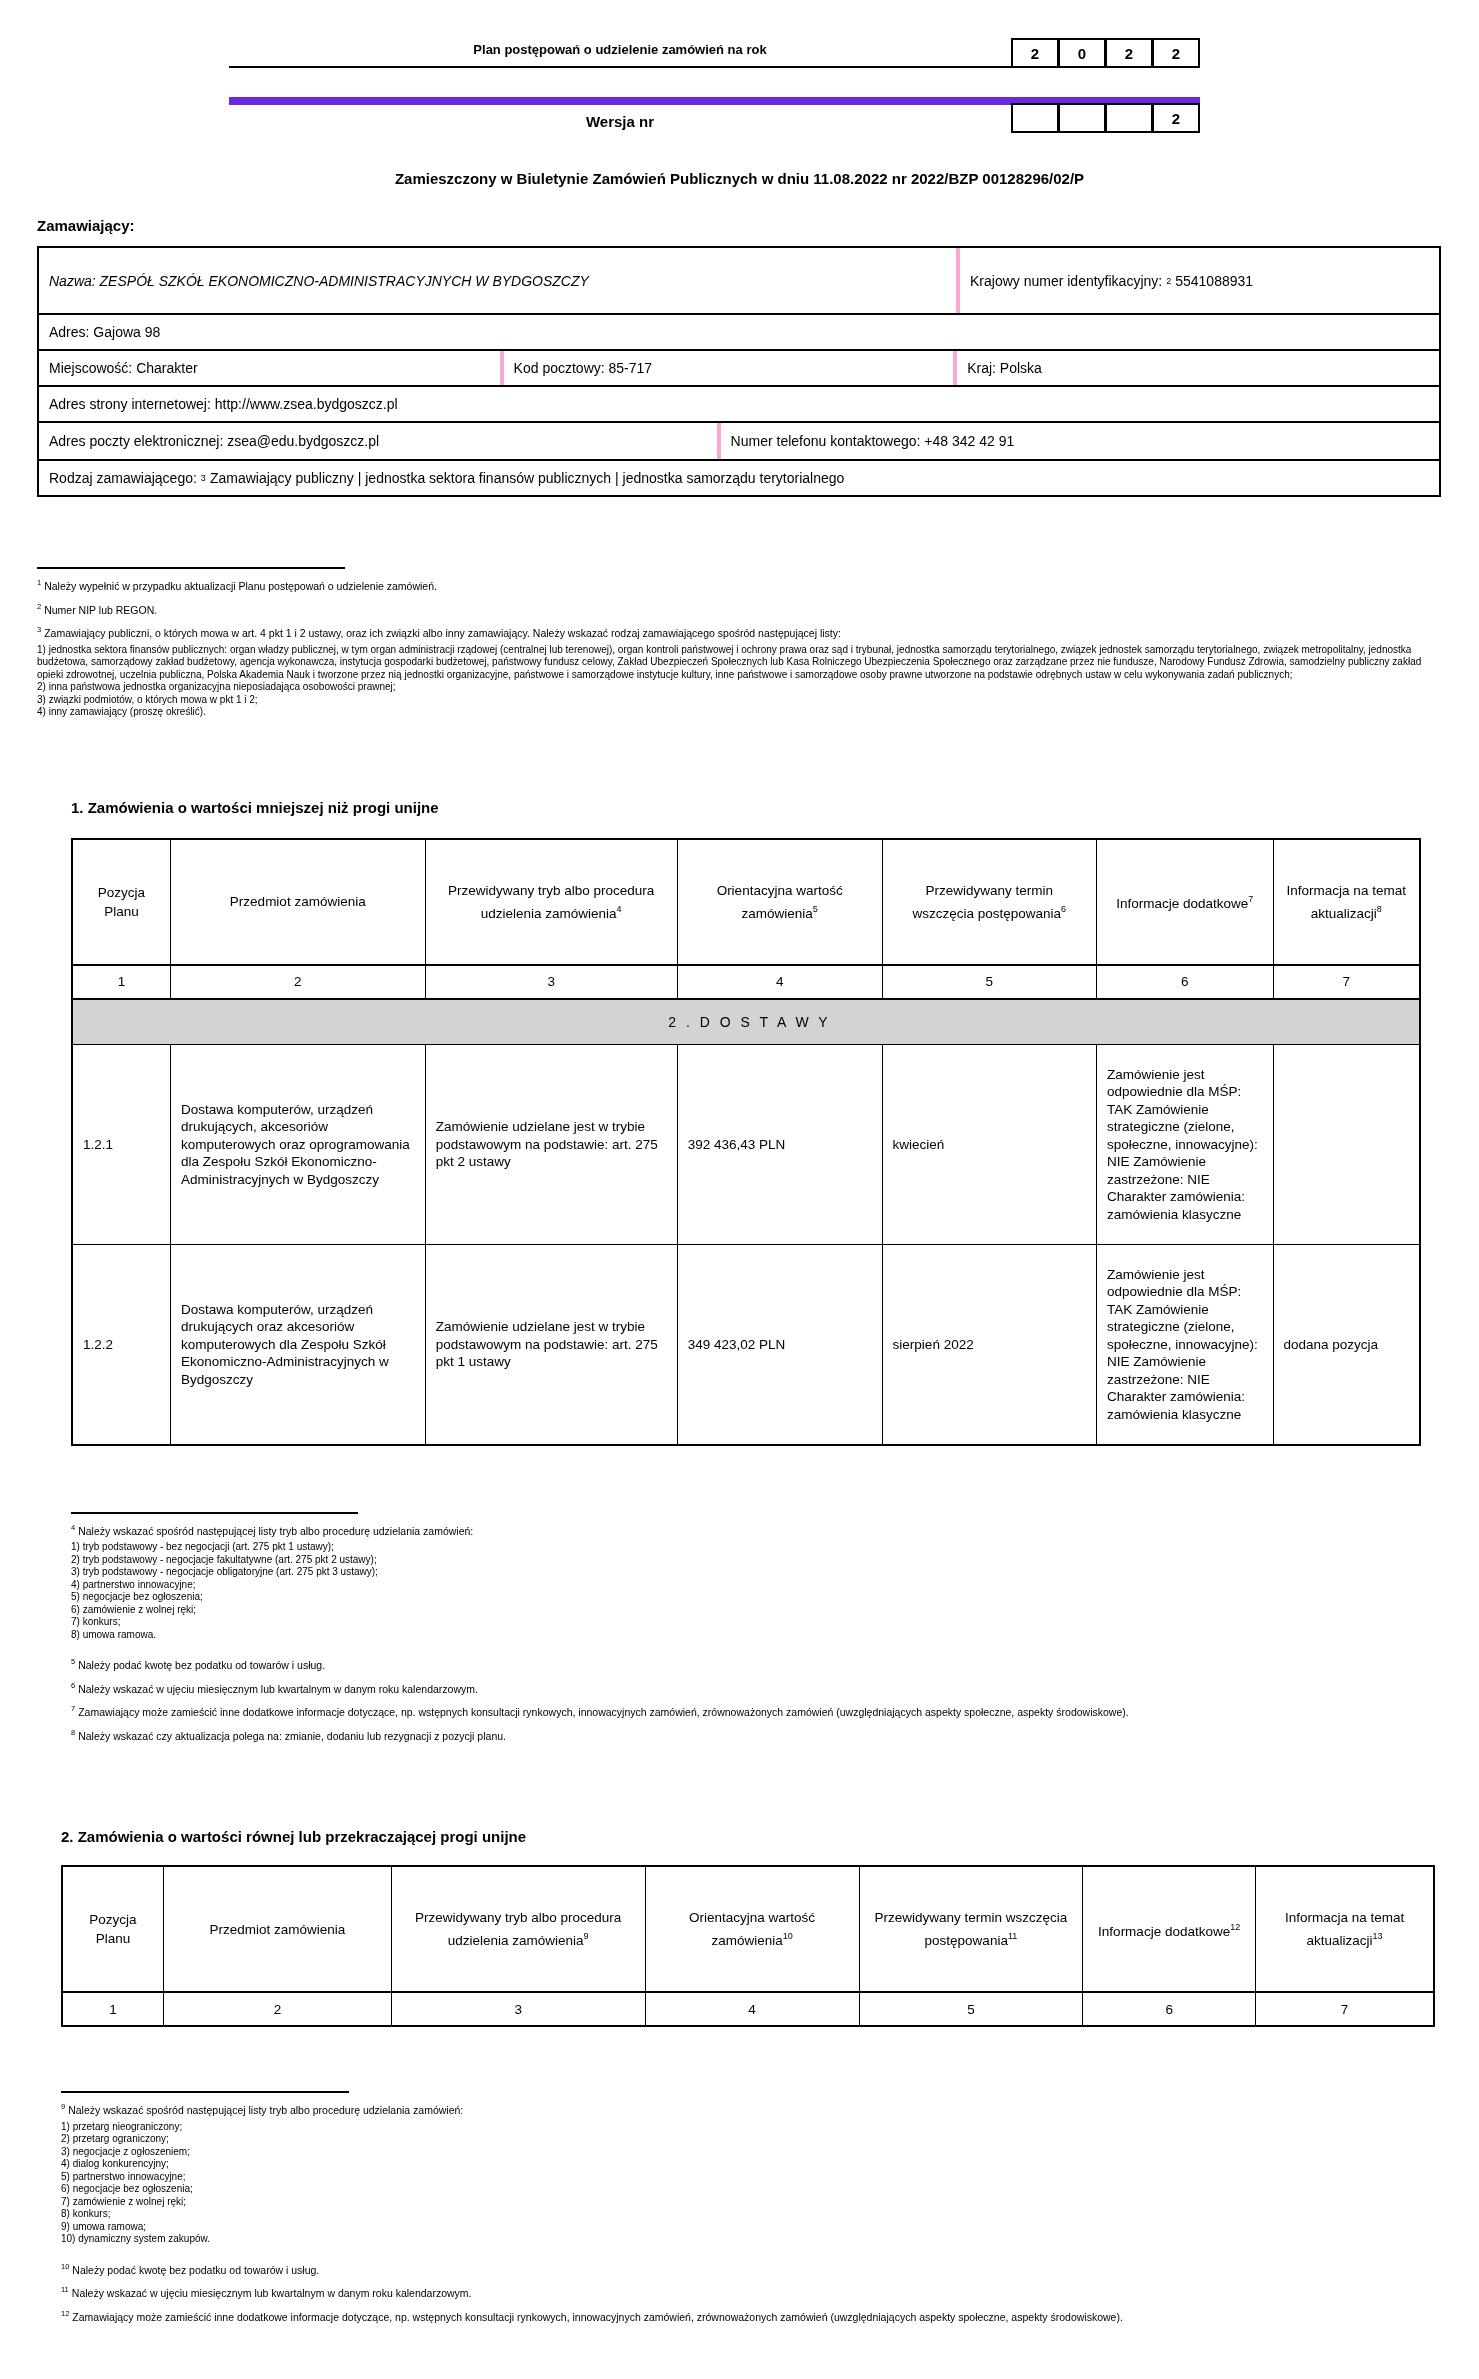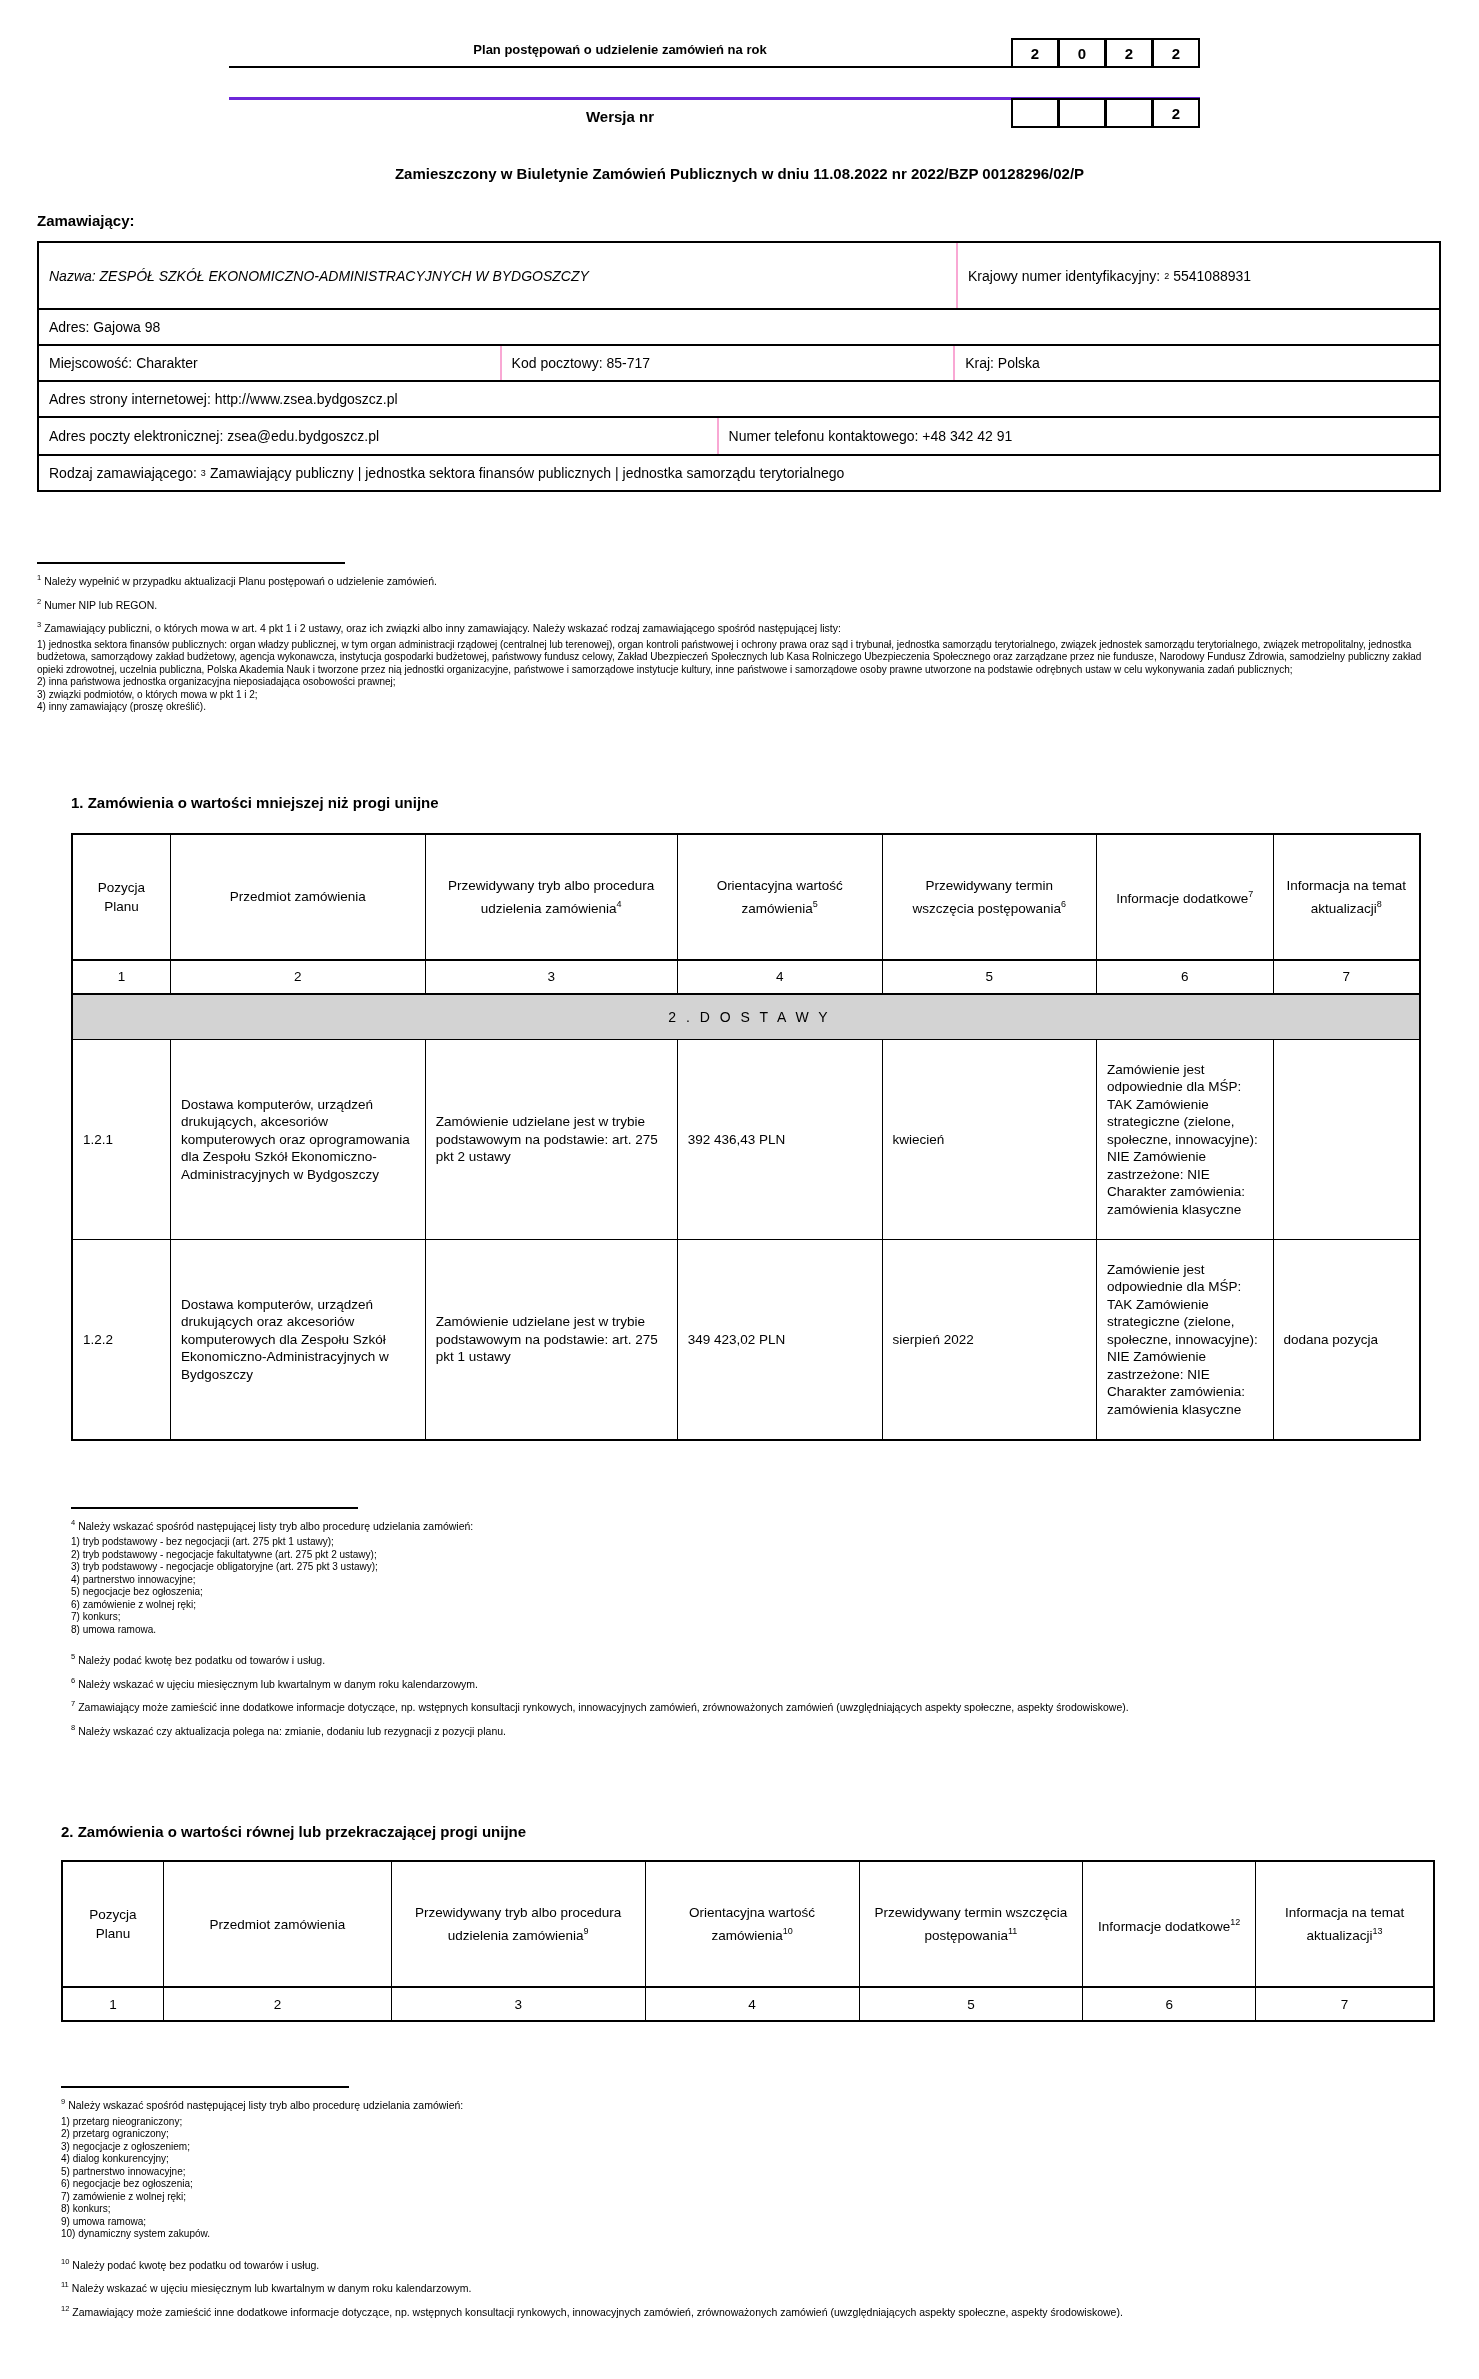--- a/index.html
+++ b/index.html
@@ -8,35 +8,35 @@
   .page{position:relative;width:1479px;height:2379px;box-sizing:border-box;}
 
   
   .hdr-a{display:flex;margin:30px 0 0 229px;width:971px;height:38px;align-items:stretch;}
   .hdr-a-label{flex:1;display:flex;align-items:flex-end;justify-content:center;
                border-bottom:2px solid #000;font-weight:700;font-size:13px;padding-bottom:9px;}
   .boxes{display:flex;align-self:flex-end;}
   .cellbox{width:44px;height:26px;border:2px solid #000;border-left:1px solid #000;
            display:flex;align-items:center;justify-content:center;font-weight:700;font-size:15px;}
   .cellbox:first-child{border-left:2px solid #000;}
-  .hdr-b{display:flex;margin:29px 0 0 229px;width:971px;border-top:3px solid #6d28d9;}
+  .hdr-b{display:flex;margin:29px 0 0 229px;width:971px;border-top:8px solid #6d28d9;}
   .hdr-b-label{flex:1;text-align:center;font-weight:700;font-size:15px;padding:8px 0 9px;}
   .hdr-b .boxes{align-self:flex-start;margin-top:-2px;}
 
   .pub{margin-top:31px;text-align:center;font-weight:700;font-size:15px;}
   .upd{margin-top:38px;text-align:center;font-size:14px;}
   .upd sup{font-size:9px;}
 
   
   .zlabel{margin:30px 3px 0 37px;font-weight:700;font-size:15px;}
   .ztable{margin:12px 0 0 37px;width:1404px;border:2px solid #000;box-sizing:border-box;}
   .zrow{display:flex;border-top:2px solid #000;}
   .zrow:first-child{border-top:none;}
   .zcell{box-sizing:border-box;padding:0 10px;display:flex;align-items:center;
-         font-size:14px;border-left:2px solid #f9a8d4;white-space:pre-wrap;}
+         font-size:14px;border-left:4px solid #f9a8d4;white-space:pre-wrap;}
   .zcell:first-child{border-left:none;}
   .zcell sup{font-size:9px;margin:0 4px 0 4px;}
   .h65{height:65px;}.h34{height:34px;}.h36{height:36px;}
   .w655{width:65.5%;font-style:italic;}.w345{width:34.5%;}
   .w329{width:32.9%;}.w324{width:32.4%;}.w347{width:34.7%;}
   .w484{width:48.4%;}.w516{width:51.6%;}.w100{width:100%;}
 
   
   .sep{border-top:2px solid #000;height:0;}
   .sep1{margin:70px 0 0 37px;width:308px;}

